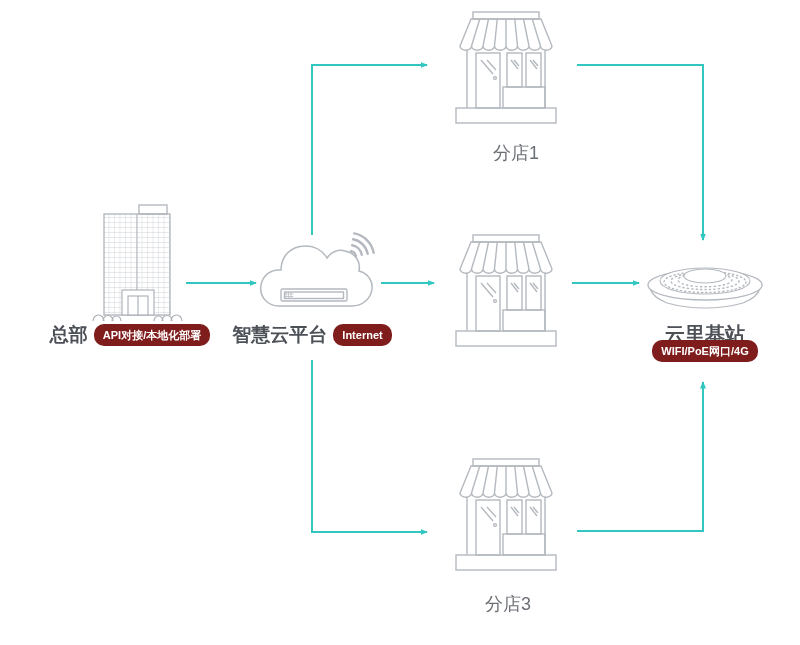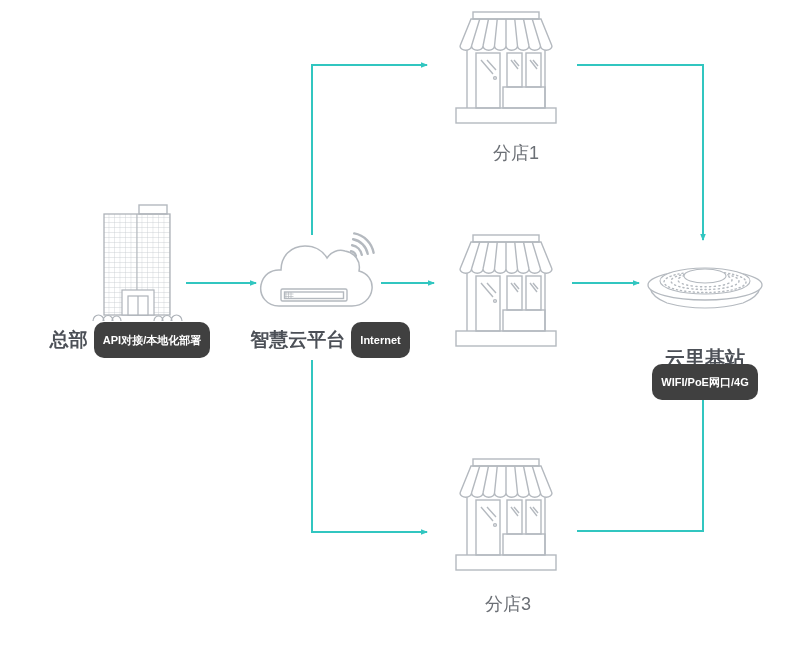--- a/index.html
+++ b/index.html
@@ -3,25 +3,25 @@
 <meta charset="utf-8">
 <style>
   html,body{margin:0;padding:0;background:#fff;}
   #canvas{position:relative;width:800px;height:645px;background:#ffffff;overflow:hidden;
           font-family:"Liberation Sans","DejaVu Sans",sans-serif;}
   .abs{position:absolute;}
   svg{display:block;}
   .node-label-row{position:absolute;display:flex;align-items:center;justify-content:center;gap:6px;}
   .label-dark{font-size:19px;font-weight:bold;color:#4C5057;white-space:nowrap;}
   .label-gray{font-size:18px;font-weight:normal;color:#6B6F75;white-space:nowrap;text-align:center;}
-  .badge{background:#404040;color:#ffffff;font-size:11px;font-weight:bold;line-height:14px;
-         padding:11px 9px;border-radius:10px;white-space:nowrap;}
+  .badge{background:#7f1d1d;color:#ffffff;font-size:11px;font-weight:bold;line-height:14px;
+         padding:4px 9px;border-radius:10px;white-space:nowrap;}
   .branch-label{position:absolute;width:130px;text-align:center;}
   .ap-label{position:absolute;left:638px;width:134px;text-align:center;font-size:20px;
-            font-weight:bold;color:#4C5057;margin-top:24px;}
+            font-weight:bold;color:#4C5057;}
   .ap-badge-row{position:absolute;left:638px;width:134px;display:flex;justify-content:center;}
   .icon-stroke{stroke:#B4B9BF;fill:none;stroke-width:1.4;}
 </style>
 </head>
 <body>
 
 <div id="canvas">
 
   <svg class="abs" style="left:0;top:0;" width="800" height="645" viewBox="0 0 800 645">
     <defs>
@@ -69,21 +69,21 @@
       <rect x="29.5" y="64" width="59" height="6.5" class="icon-stroke" stroke-width="0.9"></rect>
       <path d="M31 64 v6.5 M33.5 64 v6.5 M36 64 v6.5 M29.5 66 h9 M29.5 68.5 h9" stroke="#B4B9BF" stroke-width="0.7" fill="none"></path>
     </g>
     <g transform="translate(95,29)" stroke="#B4B9BF" stroke-width="2.4" fill="none" stroke-linecap="round">
       <path d="M5.9,-1 A6,6 0 0 0 1,-5.9"></path>
       <path d="M11.8,-2.1 A12,12 0 0 0 2.1,-11.8"></path>
       <path d="M17.7,-3.1 A18,18 0 0 0 3.1,-17.7"></path>
       <path d="M23.6,-4.2 A24,24 0 0 0 4.2,-23.6"></path>
     </g>
   </svg>
-  <div class="node-label-row" style="left:238px;top:322px;width:184px;">
+  <div class="node-label-row" style="left:220px;top:322px;width:184px;">
     <span class="label-dark">智慧云平台</span>
     <span class="badge">Internet</span>
   </div>
 
   <svg class="abs" style="left:443px;top:10px;" width="130" height="115" viewBox="0 0 130 115">
     <g class="icon-stroke">
       <rect x="30" y="2" width="66" height="7"></rect>
       <path d="M17,36 L28,9 L98,9 L109,36"></path>
       <path d="M36.75,9 L28.5,36 M45.5,9 L40,36 M54.25,9 L51.5,36 M63,9 L63,36
                M71.75,9 L74.5,36 M80.5,9 L86,36 M89.25,9 L97.5,36"></path>
@@ -157,17 +157,17 @@
     <ellipse cx="60" cy="29" rx="57" ry="15" fill="#ffffff" stroke="#B4B9BF" stroke-width="1.3"></ellipse>
     <ellipse cx="60" cy="25" rx="45" ry="13" fill="#ffffff" stroke="#B4B9BF" stroke-width="1.1"></ellipse>
     <g fill="none" stroke="#B4B9BF" stroke-width="1.4" stroke-linecap="round">
       <ellipse cx="60" cy="26" rx="41" ry="10.5" stroke-dasharray="1.2 3"></ellipse>
       <ellipse cx="60" cy="25" rx="34" ry="8.5" stroke-dasharray="1.2 3.2"></ellipse>
       <ellipse cx="60" cy="24" rx="27" ry="6.8" stroke-dasharray="1.2 3.4"></ellipse>
     </g>
     <ellipse cx="60" cy="20" rx="21" ry="7" fill="#ffffff" stroke="#B4B9BF" stroke-width="1.1"></ellipse>
   </svg>
   <div class="ap-label" style="top:321px;">云里基站</div>
-  <div class="ap-badge-row" style="top:364px;">
+  <div class="ap-badge-row" style="top:340px;">
     <span class="badge">WIFI/PoE网口/4G</span>
   </div>
 
 </div>
 
 </body></html>

